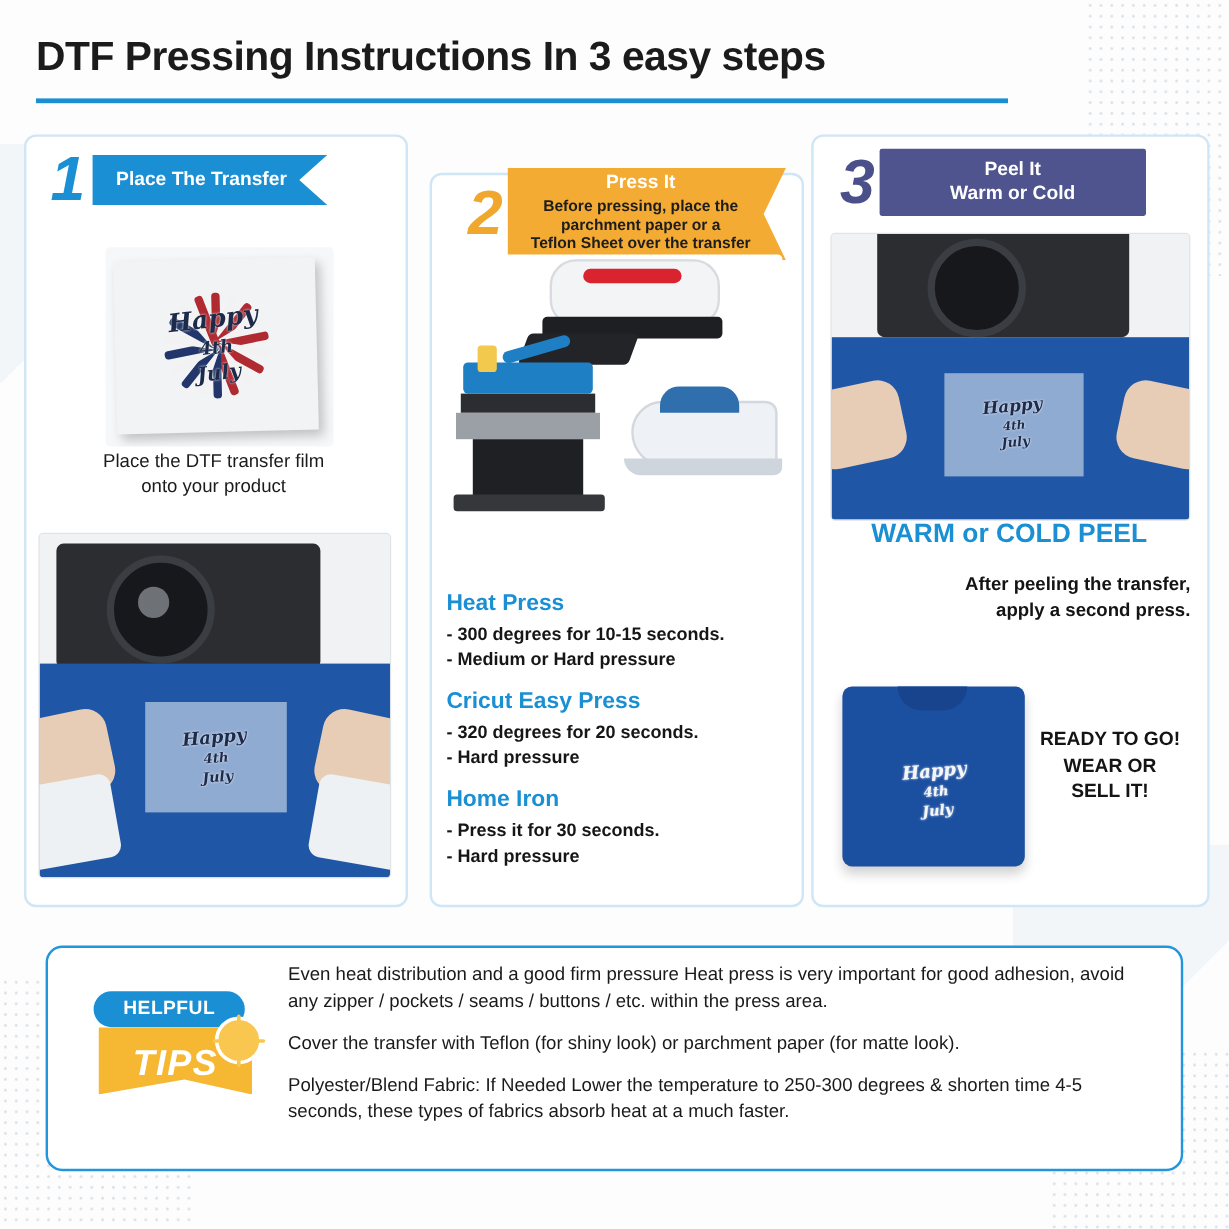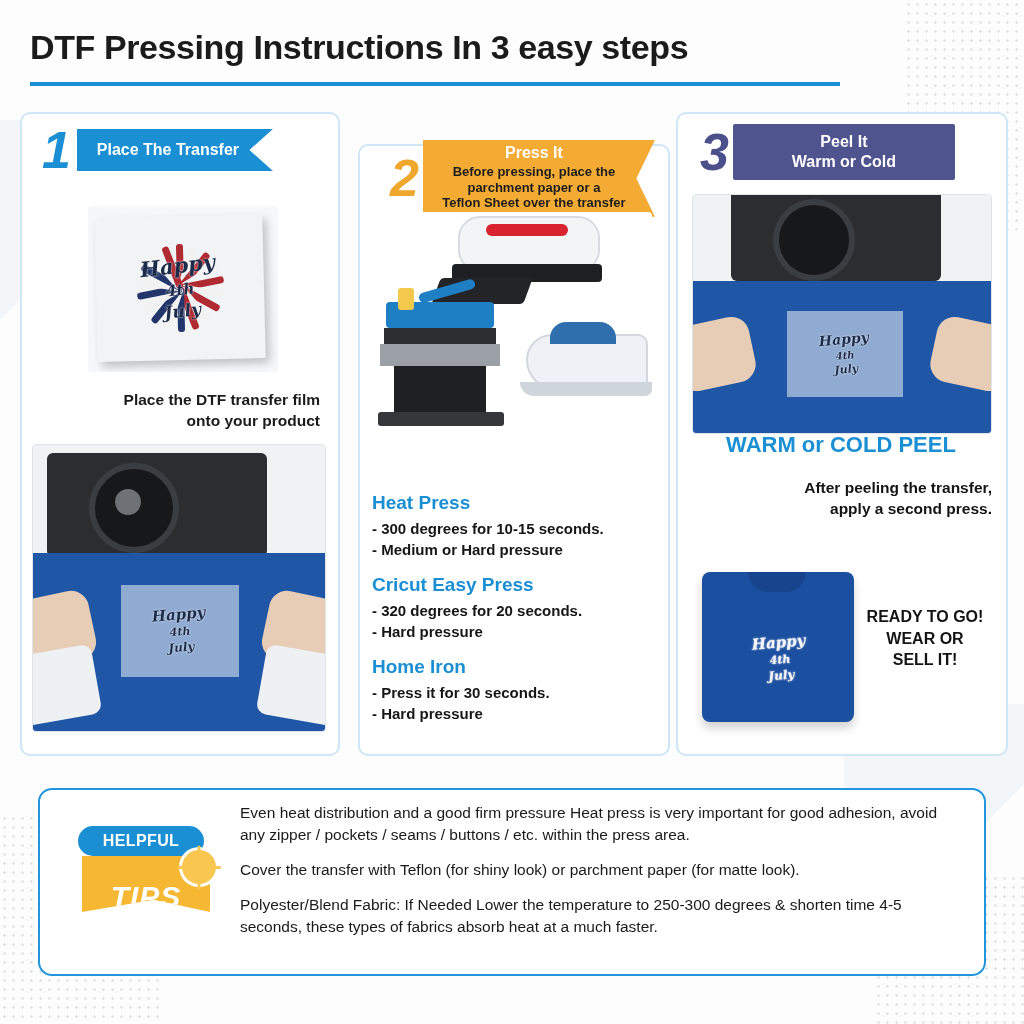--- a/index.html
+++ b/index.html
@@ -106,21 +106,21 @@
   #ribbon3 .banner{
     width:222px;height:56px;background:#4f538e;font-size:16px;line-height:1.25;
     border-radius:2px;
   }
 
   
   .photo{
     position:absolute;border-radius:4px;overflow:hidden;background:#eef1f4;
   }
   .cap{
-    position:absolute;text-align:right;font-weight:bold;color:#1b1b1b;margin-top:15px;
+    position:absolute;text-align:center;font-weight:normal;color:#1b1b1b;
   }
 
   
   .film{
     position:absolute;background:#f2f3f5;
     box-shadow:4px 5px 9px rgba(0,0,0,.22);
     transform:rotate(-1.4deg);
   }
   .art{position:absolute;inset:0;}
   .burst{position:absolute;left:50%;top:50%;transform:translate(-50%,-50%);}
@@ -161,21 +161,21 @@
   }
   .tips-badge{position:absolute;left:78px;top:812px;width:150px;height:130px;}
   .tips-label{
     position:absolute;left:0;top:14px;width:126px;height:30px;background:#1a8fd4;
     border-radius:15px;color:#fff;font-size:16px;font-weight:bold;
     display:flex;align-items:center;justify-content:center;letter-spacing:.4px;
   }
   .tips-flag{
     position:absolute;left:4px;top:44px;width:128px;height:56px;background:#f6b733;
     clip-path:polygon(0 0,100% 0,100% 100%,56% 78%,0 100%);
-    display:flex;align-items:flex-end;justify-content:center;
+    display:flex;align-items:center;justify-content:center;
   }
   .tips-flag span{
     color:#fff;font-size:30px;font-weight:bold;font-style:italic;letter-spacing:1px;
     line-height:1;padding-top:6px;
   }
   .tips-sun{
     position:absolute;left:104px;top:38px;width:34px;height:34px;border-radius:50%;
     background:#f9c74f;box-shadow:0 0 0 3px #fff;
   }
   .tips-sun:before,.tips-sun:after{

